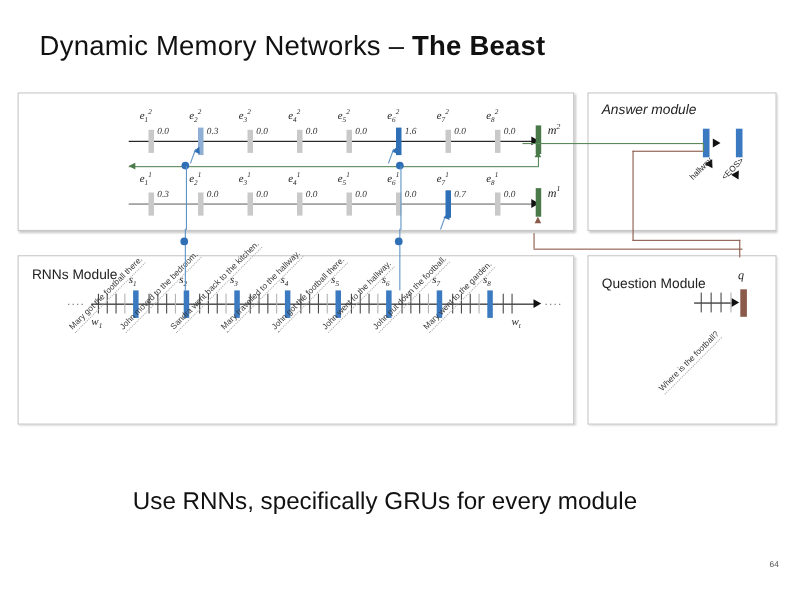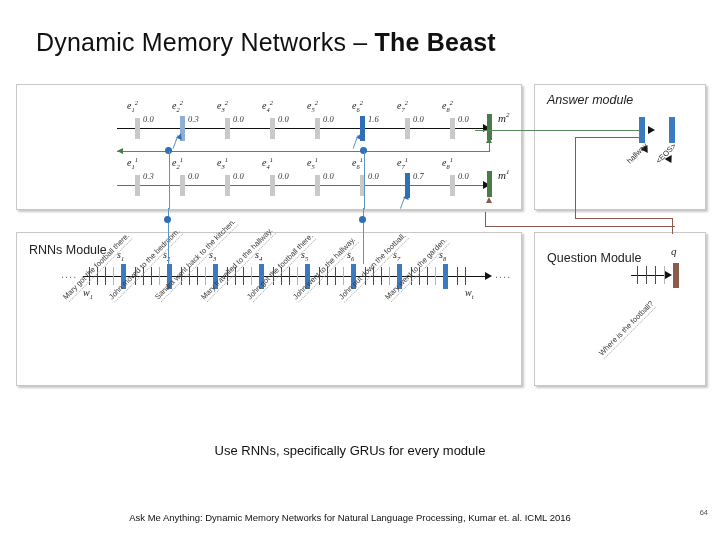--- a/index.html
+++ b/index.html
@@ -107,21 +107,21 @@
     transform-origin:0 0;transform:rotate(-45deg);}
 
   
   .qbar{position:absolute;width:6px;background:#8a5a4a;}
   .qlabel{position:absolute;font-family:"Liberation Serif",serif;font-style:italic;
           font-size:11px;color:#222;}
 
   
   #caption{
     position:absolute;left:0;top:443px;width:700px;text-align:center;
-    font-size:13px;color:#111;
+    font-size:22px;color:#111;
   }
   #citation{
     position:absolute;left:0;top:512px;width:700px;text-align:center;
     font-size:9.5px;color:#111;
   }
   #slide-number{
     position:absolute;right:12px;top:508px;font-size:7.5px;color:#555;
   }
 </style>
 </head>
@@ -334,16 +334,15 @@
   </div>
 
   <div class="qvert" style="left:672px;top:232px;height:-0px;"></div>
   <div class="qvert" style="left:672px;top:218px;height:16px;"></div>
   <div class="qline" style="left:575px;top:218px;width:98px;"></div>
   <div class="qvert" style="left:575px;top:137px;height:82px;"></div>
   <div class="qvert" style="left:485px;top:212px;height:14px;"></div>
   <div class="qline" style="left:485px;top:226px;width:190px;"></div>
 
   <div id="caption">Use RNNs, specifically GRUs for every module</div>
-  <div id="citation">Ask Me Anything: Dynamic Memory Networks for Natural Language Processing, Kumar et. al. ICML 2016</div>
   <div id="slide-number">64</div>
 
 </div>
 
 </body></html>

